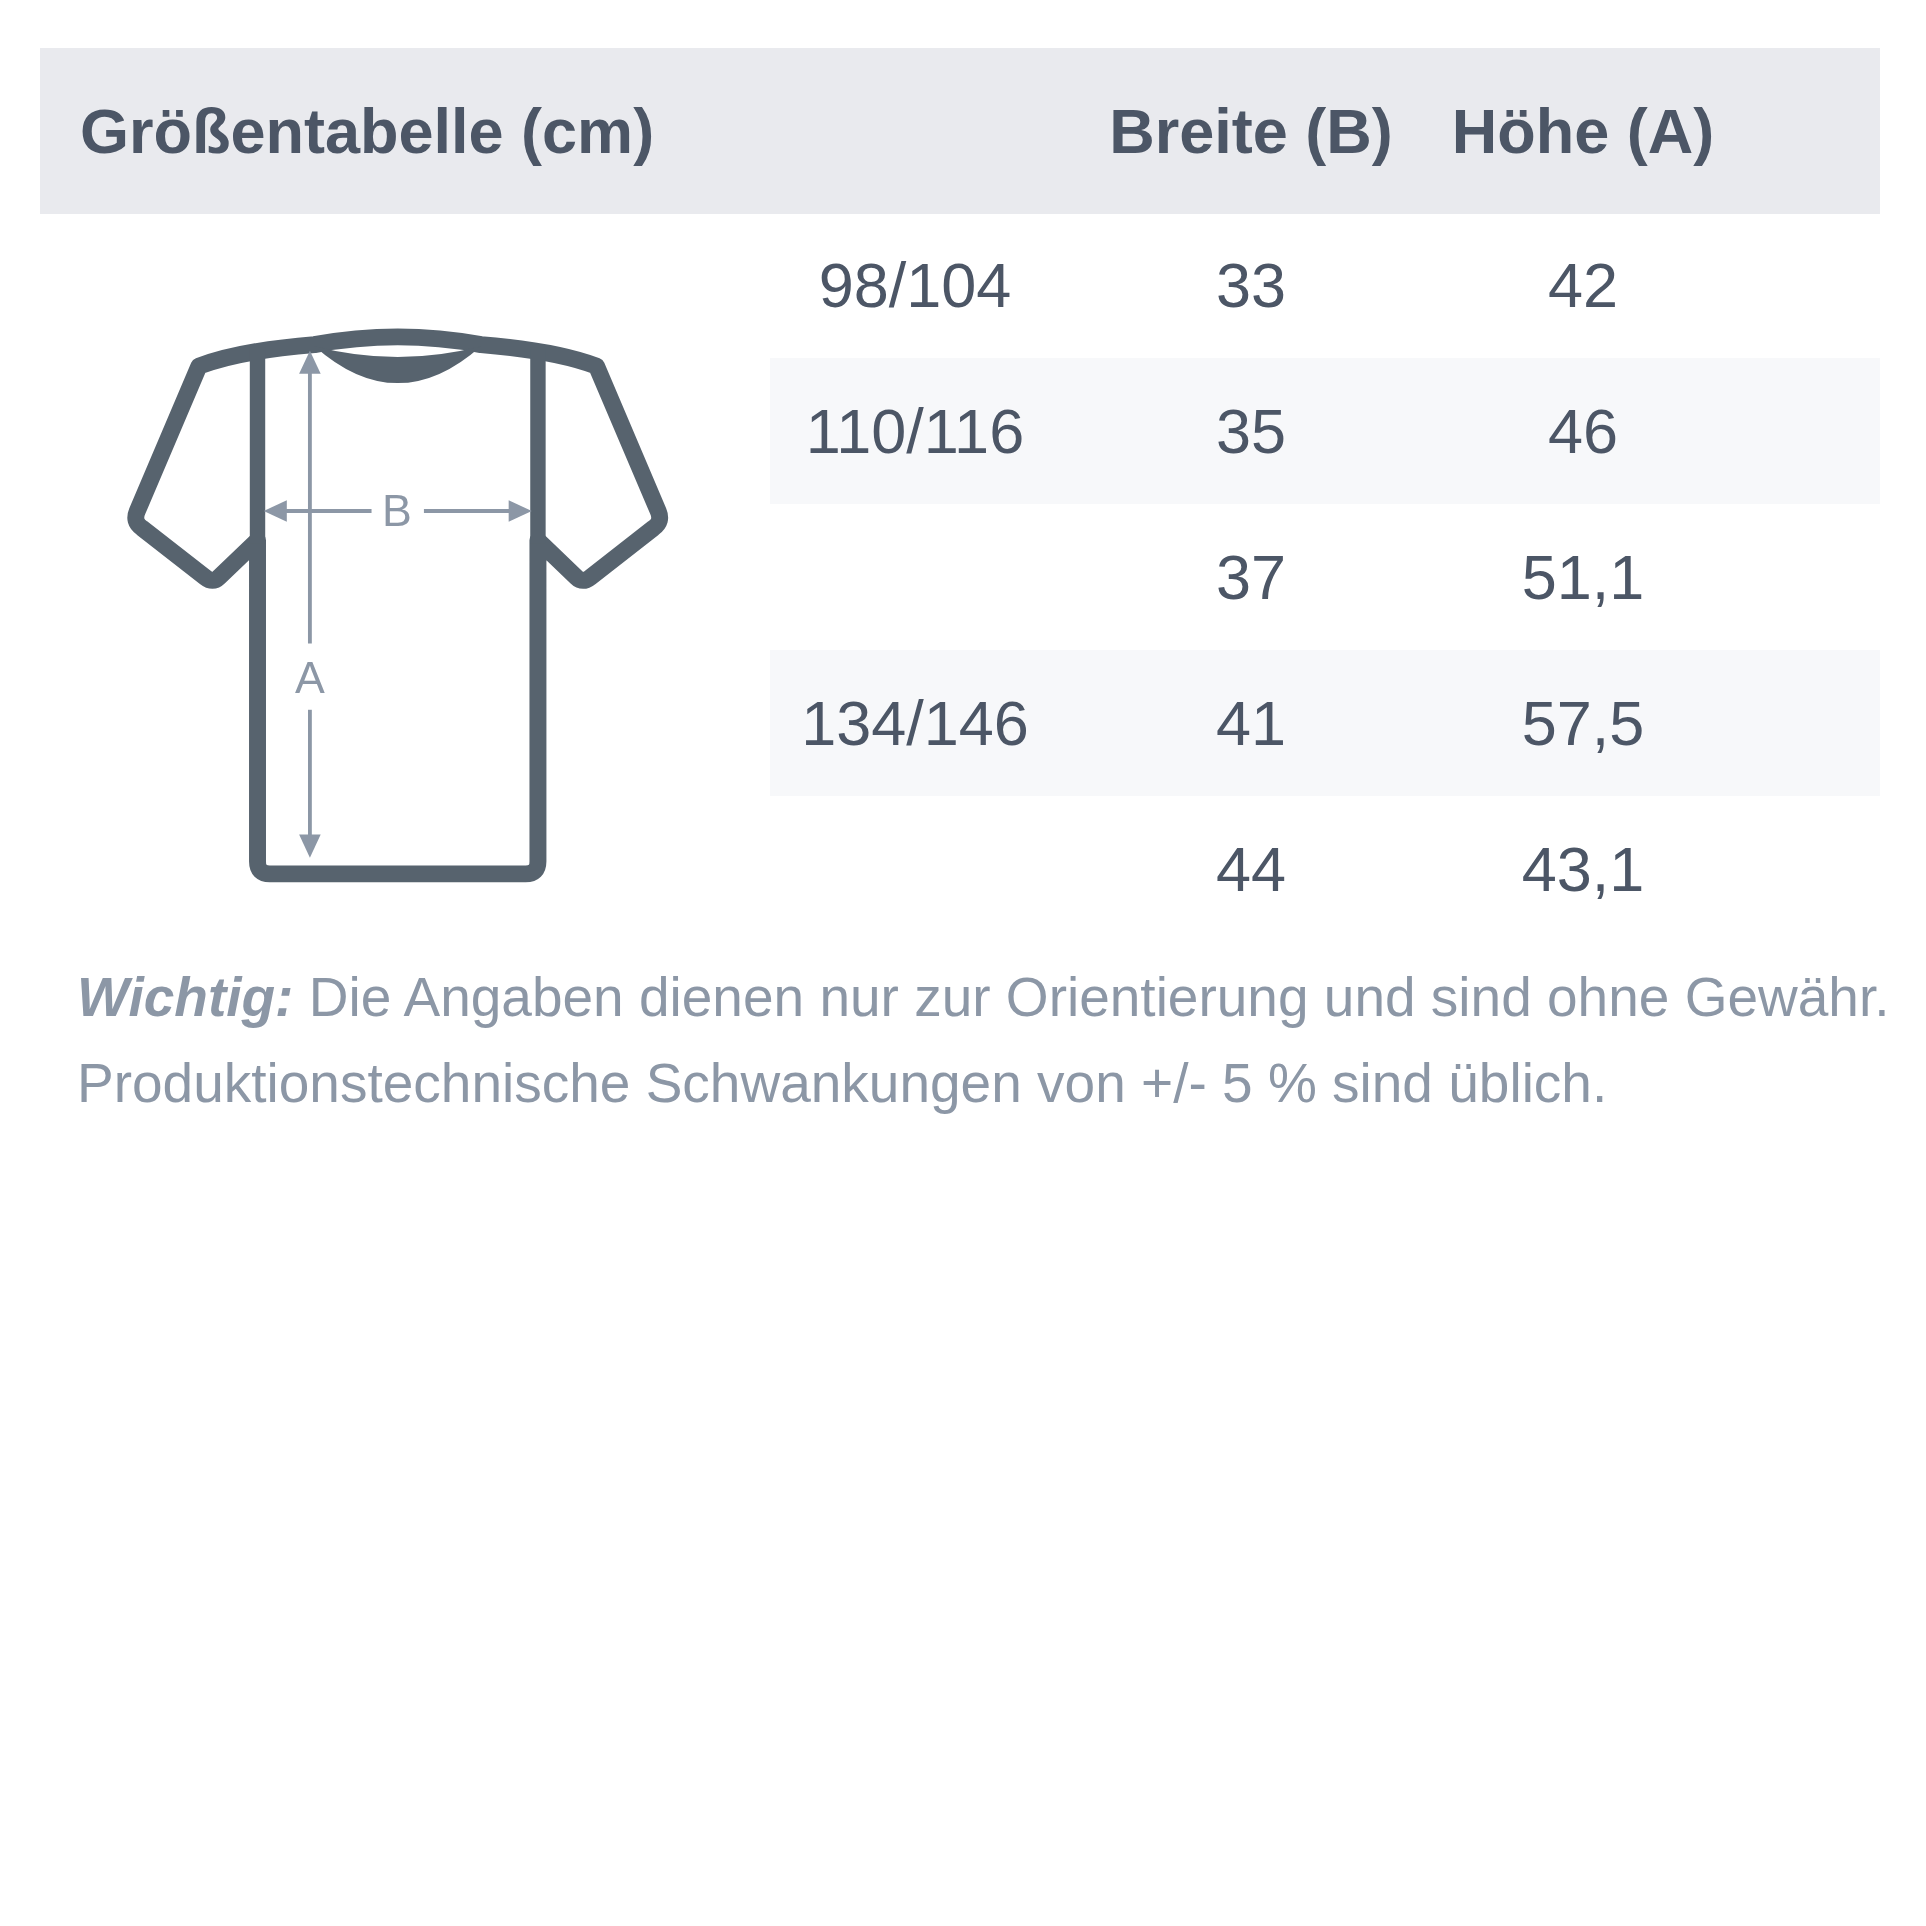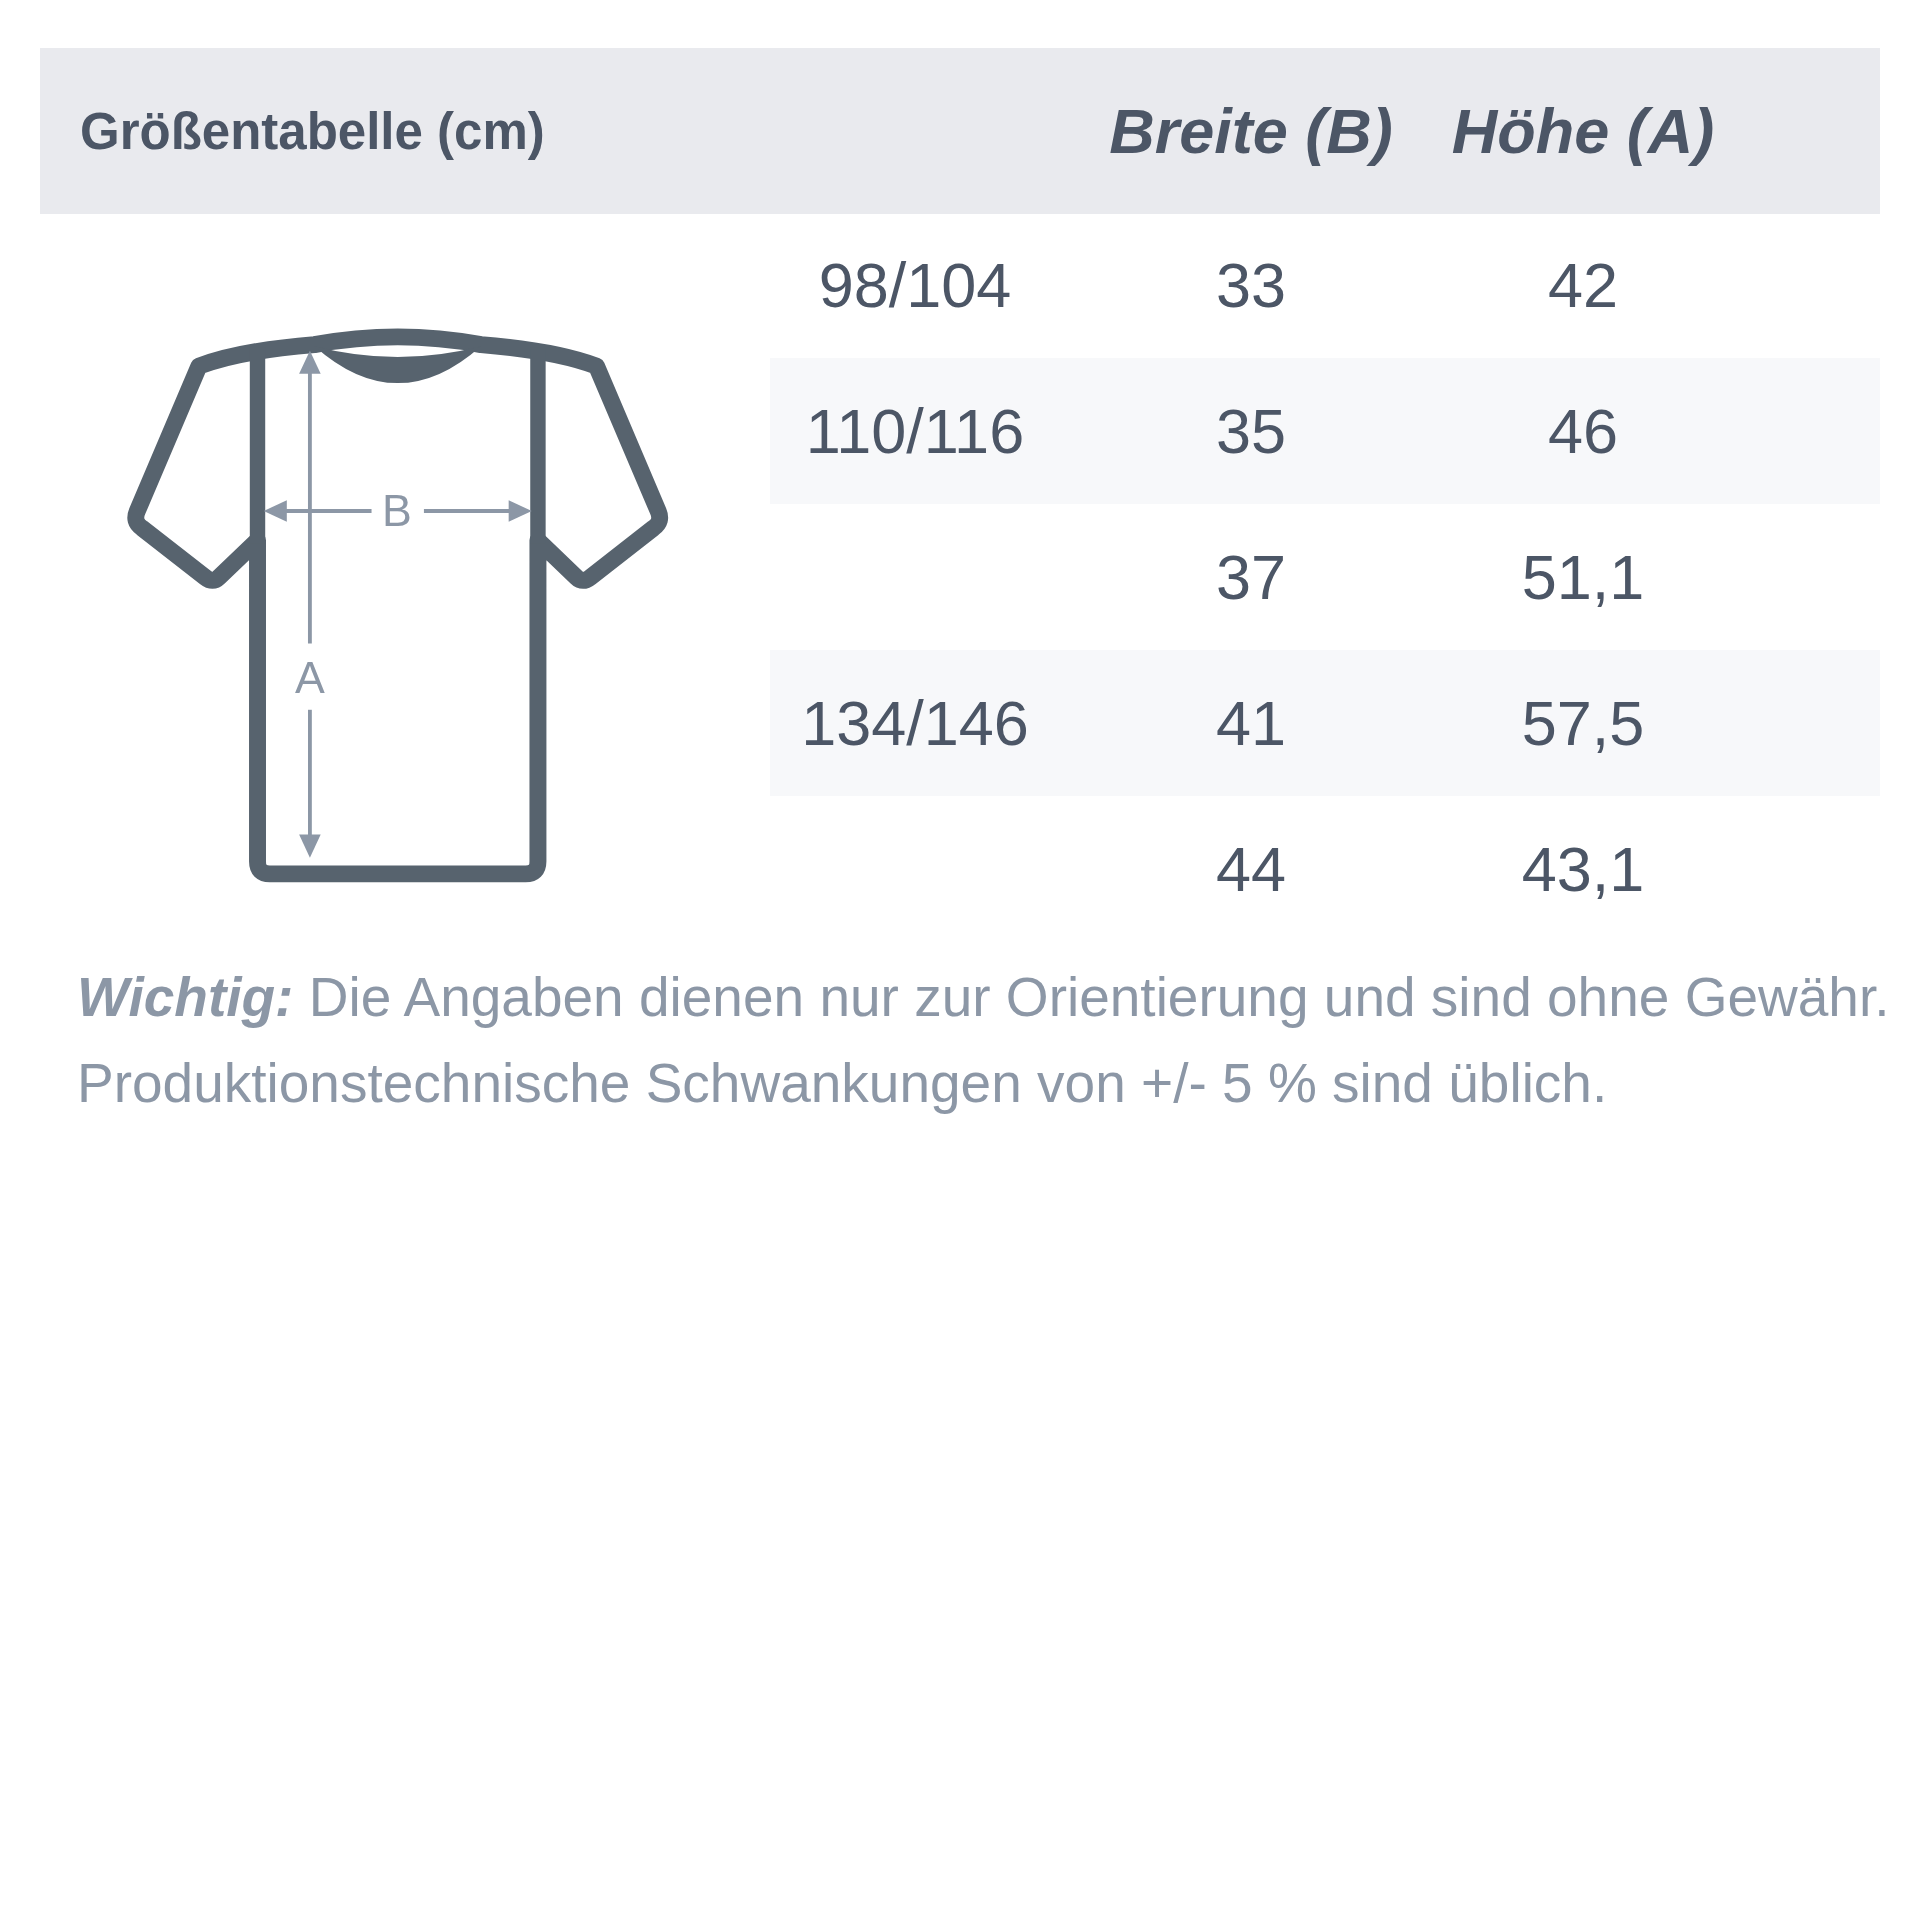--- a/index.html
+++ b/index.html
@@ -11,25 +11,25 @@
   .sheet { position: relative; width: 1926px; height: 1926px; overflow: hidden; }
 
   
   .header-band {
     position: absolute; left: 40px; top: 48px; width: 1840px; height: 166px;
     background: #e9eaee;
     display: flex; align-items: center;
   }
   .header-title {
     position: absolute; left: 40px; top: 50%; transform: translateY(-50%);
-    font-size: 51px; font-weight: bold; color: #4c5666; white-space: nowrap;
+    font-size: 63px; font-weight: bold; color: #4c5666; white-space: nowrap;
   }
   .col-head {
     position: absolute; top: 50%; transform: translate(-50%, -50%);
-    font-size: 63px; font-weight: bold; color: #4c5666; white-space: nowrap; font-style: italic;
+    font-size: 63px; font-weight: bold; color: #4c5666; white-space: nowrap;
   }
   .col-head.breite { left: 1211px; }
   .col-head.hoehe  { left: 1543px; }
 
   
   .rows {
     position: absolute; left: 40px; top: 212px; width: 1840px; height: 732px;
   }
   .row { position: relative; width: 100%; height: 146px; }
   .row .stripe {

